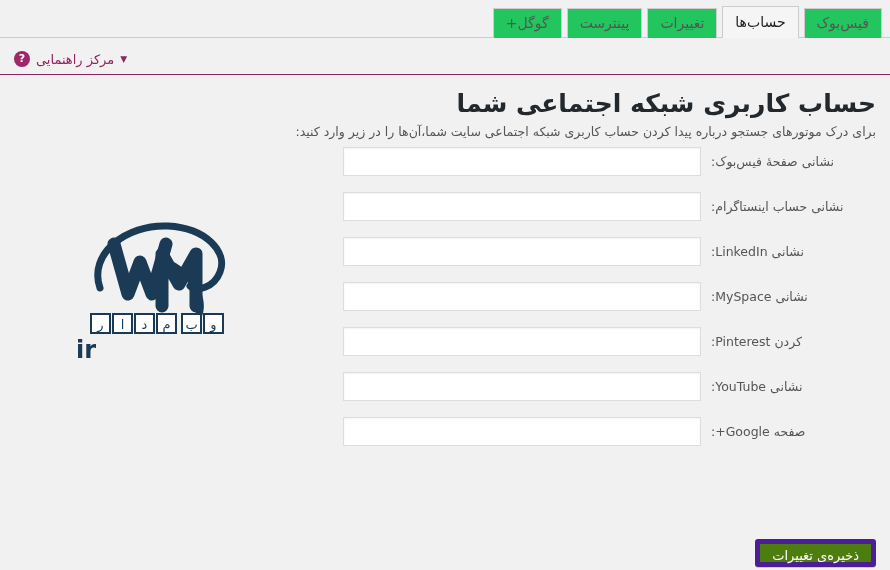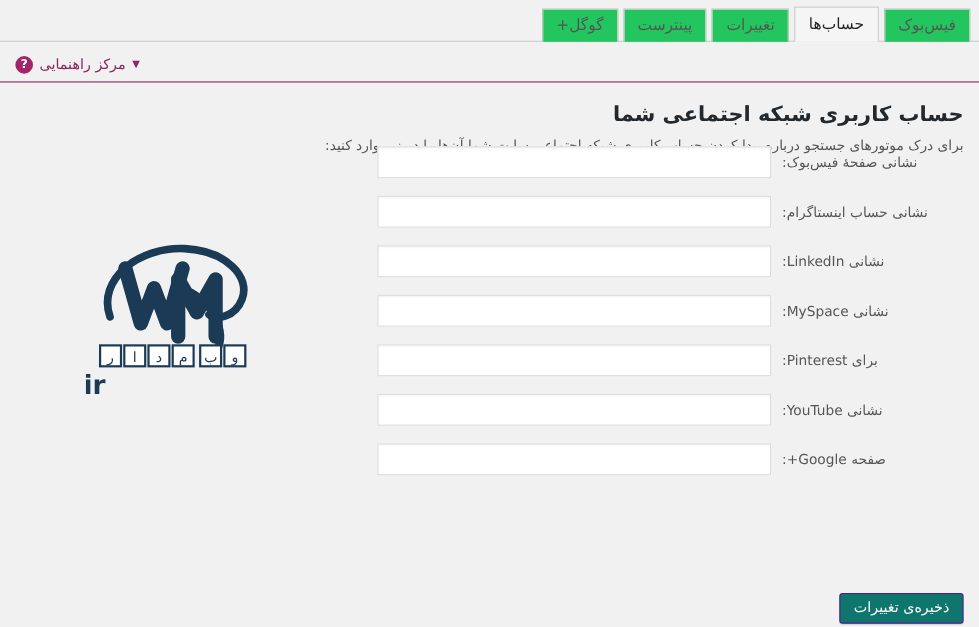--- a/index.html
+++ b/index.html
@@ -123,42 +123,42 @@
     top: 75px;
     left: 0;
     width: 890px;
     height: 495px;
   }
 
   .page-title {
     position: absolute;
     top: 17px;
     right: 14px;
-    font-size: 19px;
+    font-size: 25px;
     font-weight: bold;
     color: #23282d;
     line-height: 24px;
     white-space: nowrap;
   }
 
   .page-desc {
     position: absolute;
     top: 48px;
     right: 14px;
     font-size: 12.5px;
     color: #555555;
     line-height: 18px;
     white-space: nowrap;
     text-align: right;
   }
 
   
   .form {
     position: absolute;
-    top: 58px;
+    top: 72px;
     right: 0;
     width: 800px;
   }
   .form-row {
     position: relative;
     height: 45px;
   }
   .form-label {
     position: absolute;
     right: 14px;
@@ -191,22 +191,22 @@
   .submit-wrap {
     position: absolute;
     top: 464px;
     right: 14px;
     width: 862px;
     display: flex;
     justify-content: flex-start;
   }
   .submit-button {
     box-sizing: border-box;
-    background: #0f766e;
-    border: 1px solid #4c1d95;
+    background: #4d7c0f;
+    border: 5px solid #4c1d95;
     border-radius: 3px;
     color: #ffffff;
     font-family: "DejaVu Sans", "Liberation Sans", sans-serif;
     font-size: 13px;
     line-height: 24px;
     height: 28px;
     padding: 0 12px;
     cursor: pointer;
     box-shadow: 0 1px 0 rgba(0,0,0,0.15);
   }
@@ -300,21 +300,21 @@
         <div class="form-label">نشانی LinkedIn:</div>
         <input class="form-input" type="text" value="" style="">
       </div>
 
       <div class="form-row">
         <div class="form-label">نشانی MySpace:</div>
         <input class="form-input" type="text" value="" style="">
       </div>
 
       <div class="form-row">
-        <div class="form-label">برای Pinterest:</div>
+        <div class="form-label">کردن Pinterest:</div>
         <input class="form-input" type="text" value="" style="">
       </div>
 
       <div class="form-row">
         <div class="form-label">نشانی YouTube:</div>
         <input class="form-input" type="text" value="" style="">
       </div>
 
       <div class="form-row">
         <div class="form-label">صفحه Google+:</div>

